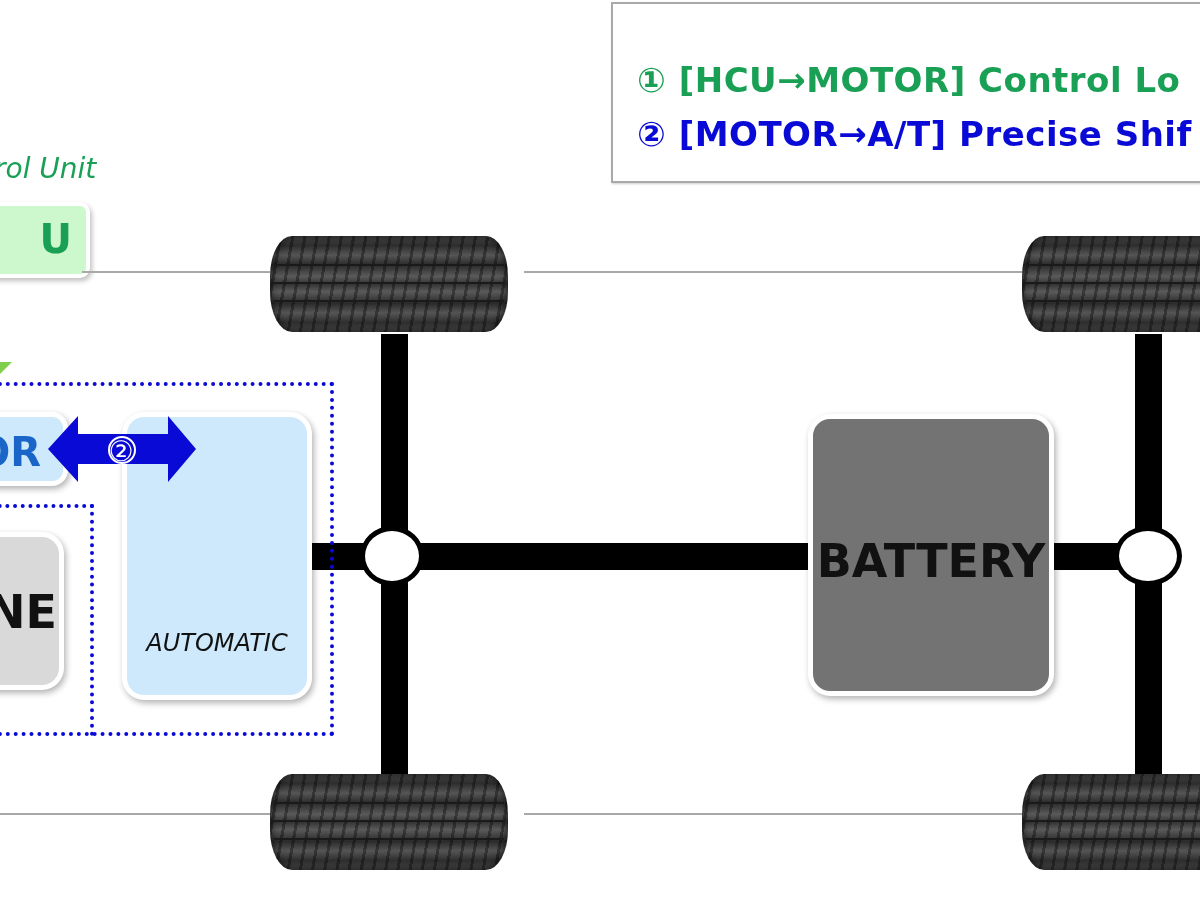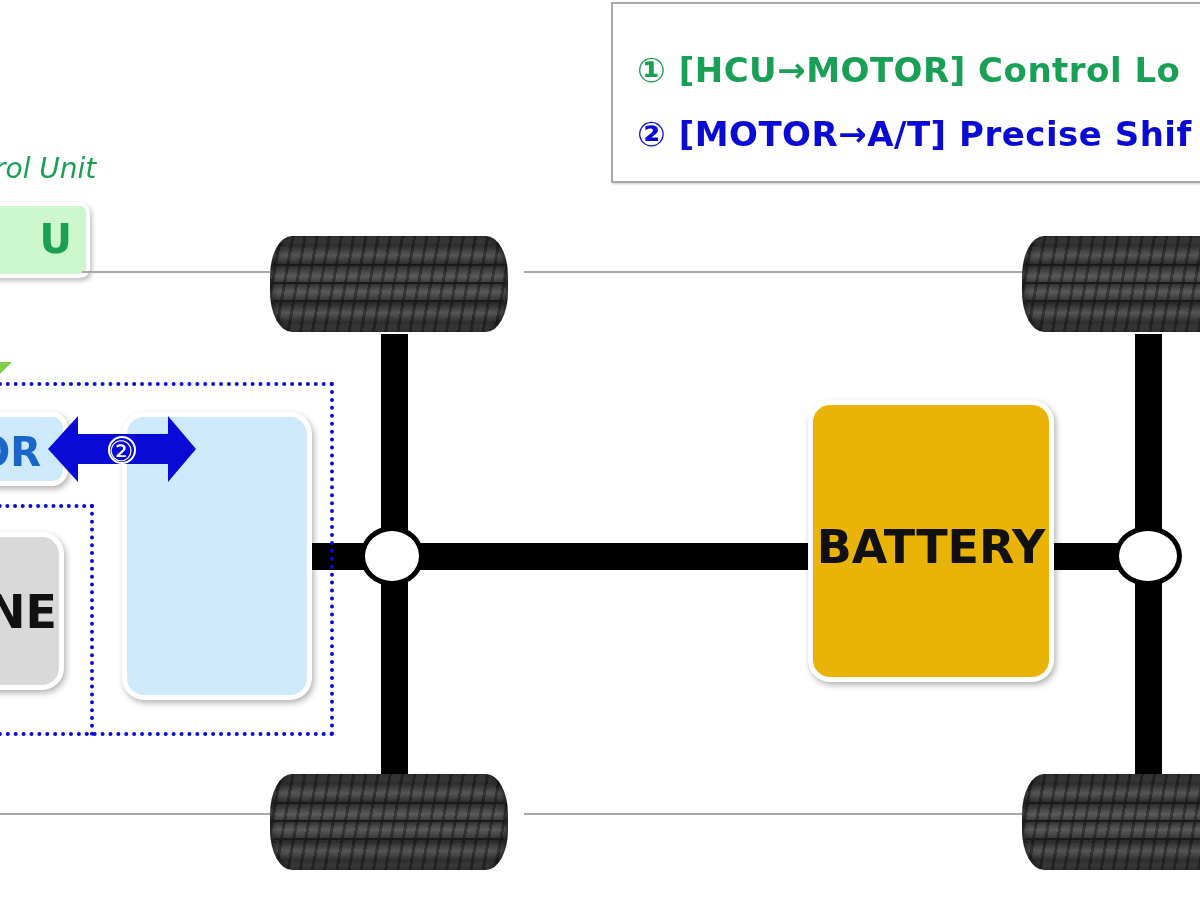--- a/index.html
+++ b/index.html
@@ -1,34 +1,34 @@
 <!DOCTYPE html>
 <html><head>
 <meta charset="utf-8">
 <style>
   html, body { margin:0; padding:0; }
   body { width:1200px; height:900px; position:relative; overflow:hidden; background:#ffffff; font-family:"DejaVu Sans", sans-serif; }
   .abs { position:absolute; }
   .legend { left:611px; top:2px; width:600px; height:181px; border:2px solid #a9a9a9; box-sizing:border-box; background:#fff; box-shadow:1px 1px 2px rgba(0,0,0,0.2); }
   .legend-line { position:absolute; left:24px; font-size:34px; font-weight:bold; white-space:nowrap; letter-spacing:0.5px; }
-  .legend-line.l1 { top:46px; color:#1aa055; }
+  .legend-line.l1 { top:56px; color:#1aa055; }
   .legend-line.l2 { top:110px; color:#0a0ad6; }
   .hcu-caption { left:-6px; top:152px; font-size:28px; font-style:italic; color:#1aa055; white-space:nowrap; }
   .hcu-box { left:-20px; top:202px; width:102px; height:68px; background:#cdf7cd; border-radius:10px; border:4px solid #fff; box-shadow:2px 3px 5px rgba(0,0,0,0.25); }
   .hcu-label { position:absolute; right:14px; top:10px; font-size:40px; font-weight:bold; color:#1aa055; }
   .hline { height:2px; background:#a8a8a8; }
   .tire { width:238px; height:96px; border-radius:22px/40px; background:
     repeating-linear-gradient(100deg, rgba(0,0,0,0) 0 9px, rgba(0,0,0,0.35) 9px 12px),
     linear-gradient(#4a4a4a 0%, #2e2e2e 10%, #555 20%, #2a2a2a 30%, #5a5a5a 42%, #333 50%, #5a5a5a 58%, #2a2a2a 70%, #555 80%, #2e2e2e 90%, #4a4a4a 100%);
     box-shadow: inset 0 0 8px rgba(0,0,0,0.8); }
   .tire-groove { position:absolute; left:4px; right:4px; height:2px; background:#1a1a1a; }
   .shaft { background:#000; }
   .hub { width:58px; height:58px; border-radius:50%; background:#fff; border:5px solid #000; box-sizing:border-box; }
   .comp { border-radius:22px; border:5px solid #fff; box-shadow:2px 3px 6px rgba(0,0,0,0.3); box-sizing:border-box; }
-  .battery { left:808px; top:400px; width:246px; height:282px; background:#eab308; }
+  .battery { left:808px; top:414px; width:246px; height:282px; background:#737373; }
   .battery-label { position:absolute; left:0; right:0; top:115px; text-align:center; font-size:46px; font-weight:bold; color:#111; }
   .at { left:122px; top:412px; width:190px; height:288px; background:#cde9fb; }
   .at-label { position:absolute; left:0; right:0; top:118px; text-align:center; font-size:40px; font-weight:bold; color:#111; }
   .at-sub { position:absolute; left:-20px; right:-20px; text-align:center; font-size:24px; font-style:italic; color:#111; white-space:nowrap; }
   .engine { left:-40px; top:532px; width:104px; height:158px; background:#d9d9d9; }
   .engine-label { position:absolute; right:2px; top:48px; font-size:46px; font-weight:bold; color:#111; }
   .motor { left:-40px; top:412px; width:108px; height:74px; background:#cde9fb; border-radius:16px; }
   .motor-label { position:absolute; right:22px; top:12px; font-size:40px; font-weight:bold; color:#1a66c8; }
   .dotted { border:4px dotted #0a0ad6; box-sizing:border-box; }
   .arrow-num { position:absolute; left:103px; top:434px; width:36px; height:36px; font-size:28px; color:#fff; text-align:center; line-height:36px; }
@@ -96,20 +96,21 @@
 
 <div class="abs comp engine">
   <div class="engine-label">NE</div>
 </div>
 
 <div class="abs comp motor">
   <div class="motor-label">OR</div>
 </div>
 
 <div class="abs comp at">
+  <div class="at-sub" style="top:212px;">AUTOMATIC</div>
 </div>
 
 <div class="abs dotted" style="left:-10px; top:382px; width:344px; height:354px; border-left:none;"></div>
 <div class="abs dotted" style="left:-10px; top:504px; width:104px; height:232px; border-left:none; border-bottom:none;"></div>
 
 <svg class="abs" style="left:48px; top:416px;" width="150" height="66">
   <polygon points="0,33 30,0 30,18 120,18 120,0 148,33 120,66 120,48 30,48 30,66" fill="#0a0ad6"></polygon>
   <circle cx="74" cy="34" r="13" fill="none" stroke="#fff" stroke-width="2"></circle>
 </svg>
 <div class="arrow-num">②</div>

